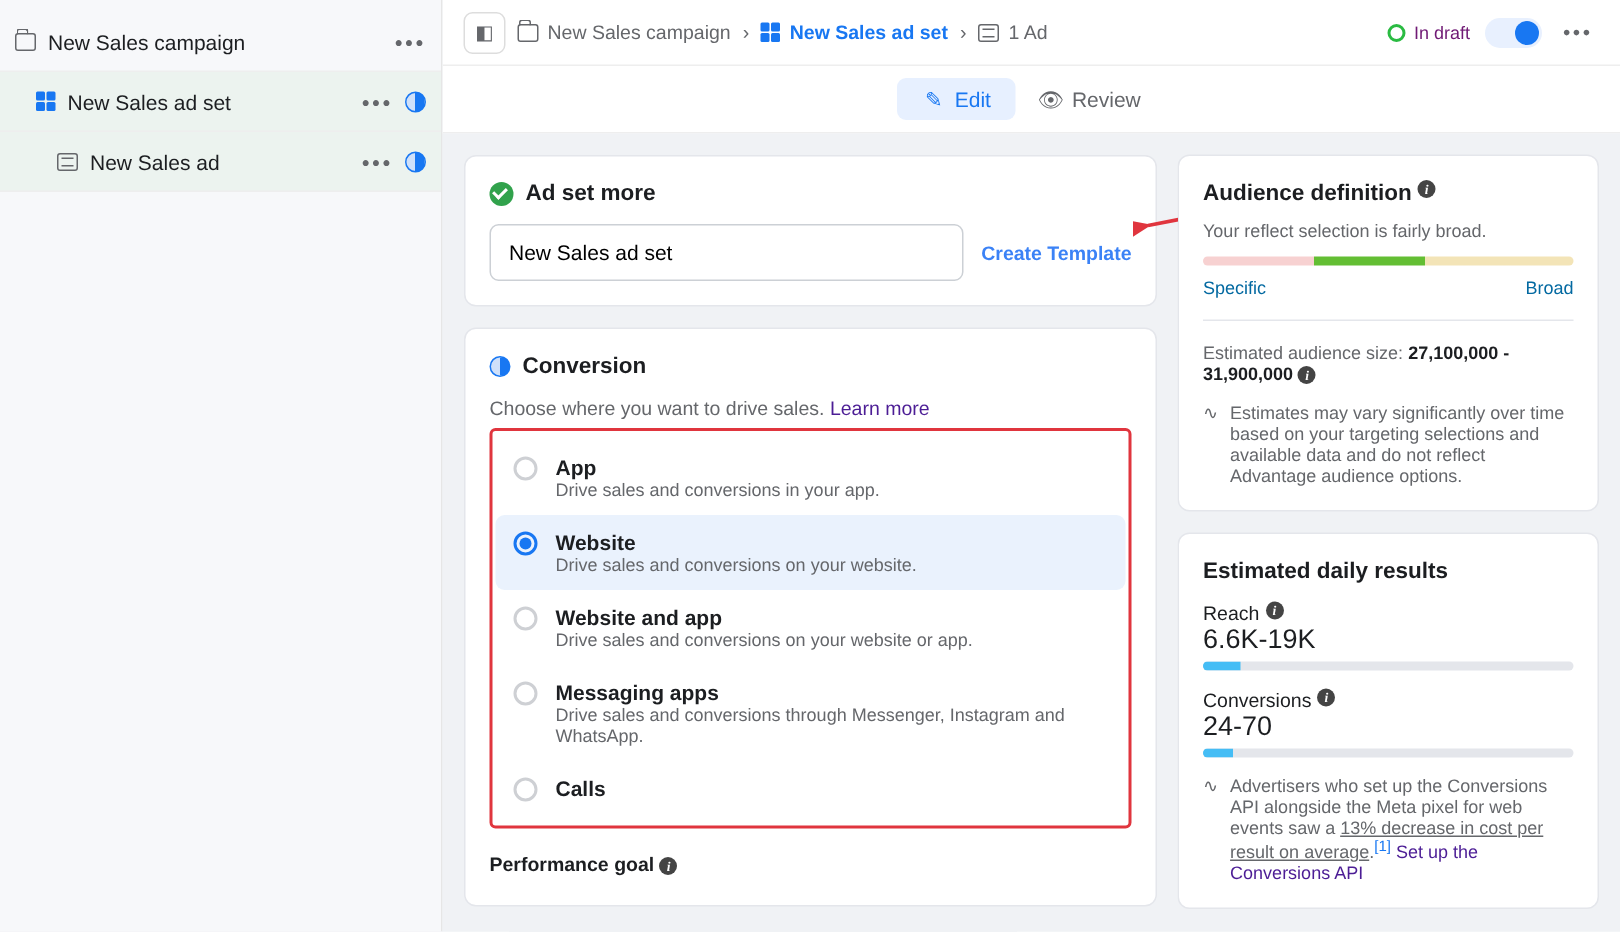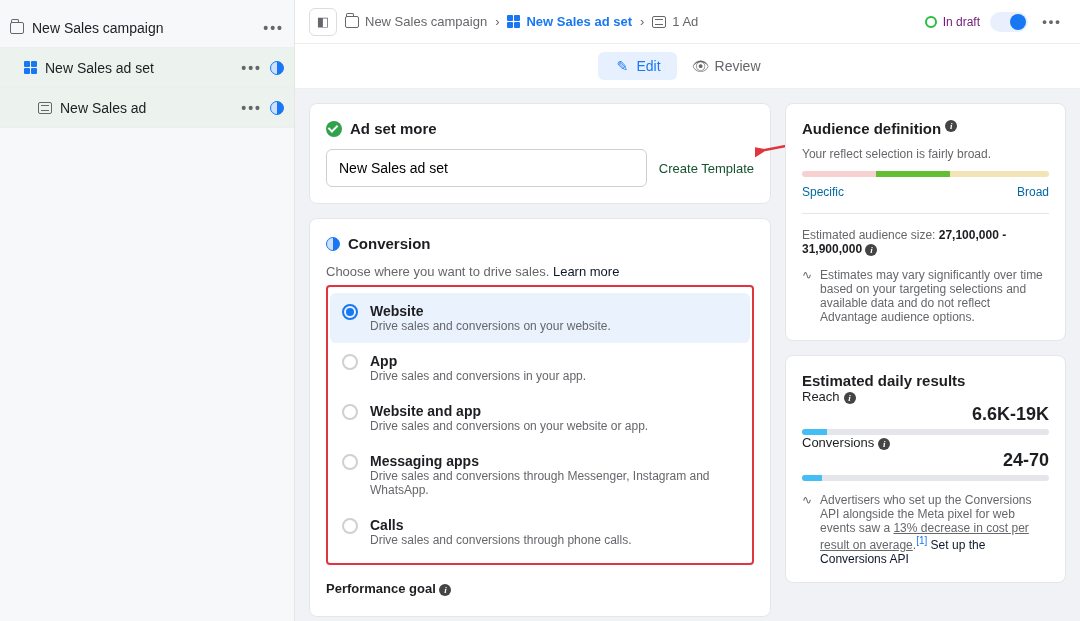--- a/index.html
+++ b/index.html
@@ -31,38 +31,38 @@
   .tab.active { background: #e7f0ff; color: #1877f2; }
   .columns { flex: 1; display: flex; overflow: hidden; background: #f0f2f5; }
   .center-col { flex: 1; overflow-y: auto; padding: 14px; position: relative; }
   .right-col { width: 295px; overflow-y: auto; padding: 14px 14px 0 0; }
   .card { background: #fff; border: 1px solid #e4e6eb; border-radius: 8px; padding: 16px; margin-bottom: 14px; }
   .card-head { display: flex; align-items: center; gap: 8px; font-weight: 700; font-size: 15px; margin-bottom: 12px; }
   .check-circ { width: 16px; height: 16px; background: #31a24c; border-radius: 50%; position: relative; }
   .check-circ::after { content: ""; position: absolute; left: 4px; top: 2px; width: 4px; height: 7px; border-right: 2px solid #fff; border-bottom: 2px solid #fff; transform: rotate(45deg); }
   .name-row { display: flex; gap: 12px; align-items: center; }
   .name-input { flex: 1; border: 1px solid #ccd0d5; border-radius: 6px; height: 38px; padding: 0 12px; font-size: 14px; }
-  .link-btn { color: #14532d; font-weight: 400; background: none; border: none; font-size: 13px; }
+  .link-btn { color: #3b82f6; font-weight: 700; background: none; border: none; font-size: 13px; }
   .sec-label { font-weight: 700; font-size: 13px; margin-bottom: 4px; margin-top: 4px; }
   .sec-sub { font-size: 13px; color: #65676b; }
-  .learn { color: #0f172a; }
+  .learn { color: #4c1d95; }
   .opts { border: 2px solid #e0353e; border-radius: 4px; margin-top: 6px; padding: 6px 2px; }
   .opt { display: flex; gap: 12px; padding: 10px 12px; border-radius: 6px; align-items: flex-start; }
   .opt.selected { background: #eaf2fd; }
   .radio { width: 16px; height: 16px; border: 2px solid #ced0d4; border-radius: 50%; margin-top: 1px; flex-shrink: 0; }
   .opt.selected .radio { border-color: #1877f2; position: relative; }
   .opt.selected .radio::after { content: ""; width: 8px; height: 8px; background: #1877f2; border-radius: 50%; position: absolute; left: 2px; top: 2px; }
   .opt-title { font-weight: 600; font-size: 14px; }
   .opt-desc { font-size: 12px; color: #65676b; }
   .side-head { font-weight: 700; font-size: 15px; display: flex; align-items: flex-start; gap: 4px; }
   .gauge-label { display: flex; justify-content: space-between; font-size: 12px; color: #0369a1; margin-top: 8px; }
   .gauge { height: 6px; border-radius: 3px; background: linear-gradient(to right, #f7d1d1 0 30%, #63be33 30% 60%, #f3e4b7 60% 100%); margin-top: 10px; }
   .sm-text { font-size: 12px; color: #65676b; }
-  .stat-label { font-size: 13px; color: #1c1e21; display: flex; align-items: flex-end; gap: 4px; }
-  .stat-val { font-size: 18px; font-weight: 700; text-align: right; }
+  .stat-label { font-size: 13px; color: #1c1e21; margin-top: 12px; display: flex; align-items: flex-start; gap: 4px; }
+  .stat-val { font-size: 18px; font-weight: 400; }
   .bar { height: 6px; background: #e4e6eb; border-radius: 3px; margin-top: 4px; position: relative; overflow: hidden; }
   .bar-fill { position: absolute; left: 0; top: 0; height: 100%; background: #45bdf5; }
   .info-i { width: 12px; height: 12px; background: #444; color: #fff; border-radius: 50%; font-size: 9px; display: inline-flex; align-items: center; justify-content: center; font-weight: 700; font-style: italic; font-family: serif; }
   .grid-icon { display: grid; grid-template-columns: 6px 6px; grid-template-rows: 6px 6px; gap: 1px; }
   .grid-icon .cell { background: #65676b; border-radius: 1px; }
   .folder-icon, .ad-icon { width:14px; height:12px; border:1.5px solid #65676b; border-radius:2px; }
   .folder-icon { position:relative; }
   .folder-icon::before { content:""; position:absolute; top:-4px; left:0; width:6px; height:3px; border:1.5px solid #65676b; border-bottom:none; border-radius:2px 2px 0 0;}
   .ad-icon::before { content:""; display:block; margin:2px; border-top:1.5px solid #65676b; border-bottom:1.5px solid #65676b; height:4px;}
   .arrow-annot { position: absolute; left: 445px; top: 0px; pointer-events:none; }
@@ -187,53 +187,52 @@
         </div>
 
         <div class="card">
           <div class="card-head">
               <span class="half-circ"></span>
               <span>Conversion</span>
             </div>
           <div class="sec-sub"><span>Choose where you want to drive sales.</span> <a class="learn">Learn more</a></div>
 
           <div class="opts">
+            <div class="opt">
+                <span class="radio"></span>
+                <div>
+                  <div class="opt-title">App</div>
+                  <div class="opt-desc">Drive sales and conversions in your app.</div>
+                </div>
+              </div>
             <div class="opt selected">
                 <span class="radio"></span>
                 <div>
                   <div class="opt-title">Website</div>
                   <div class="opt-desc">Drive sales and conversions on your website.</div>
                 </div>
               </div>
             <div class="opt">
                 <span class="radio"></span>
                 <div>
-                  <div class="opt-title">App</div>
-                  <div class="opt-desc">Drive sales and conversions in your app.</div>
-                </div>
-              </div>
-            <div class="opt">
-                <span class="radio"></span>
-                <div>
                   <div class="opt-title">Website and app</div>
                   <div class="opt-desc">Drive sales and conversions on your website or app.</div>
                 </div>
               </div>
             <div class="opt">
                 <span class="radio"></span>
                 <div>
                   <div class="opt-title">Messaging apps</div>
                   <div class="opt-desc">Drive sales and conversions through Messenger, Instagram and WhatsApp.</div>
                 </div>
               </div>
             <div class="opt">
                 <span class="radio"></span>
                 <div>
                   <div class="opt-title">Calls</div>
-                  <div class="opt-desc">Drive sales and conversions through phone calls.</div>
                 </div>
               </div>
           </div>
 
           <div class="sec-label" style="margin-top:16px"><span>Performance goal</span> <span class="info-i">i</span></div>
 
         </div>
       </div>
 
       <div class="right-col">

